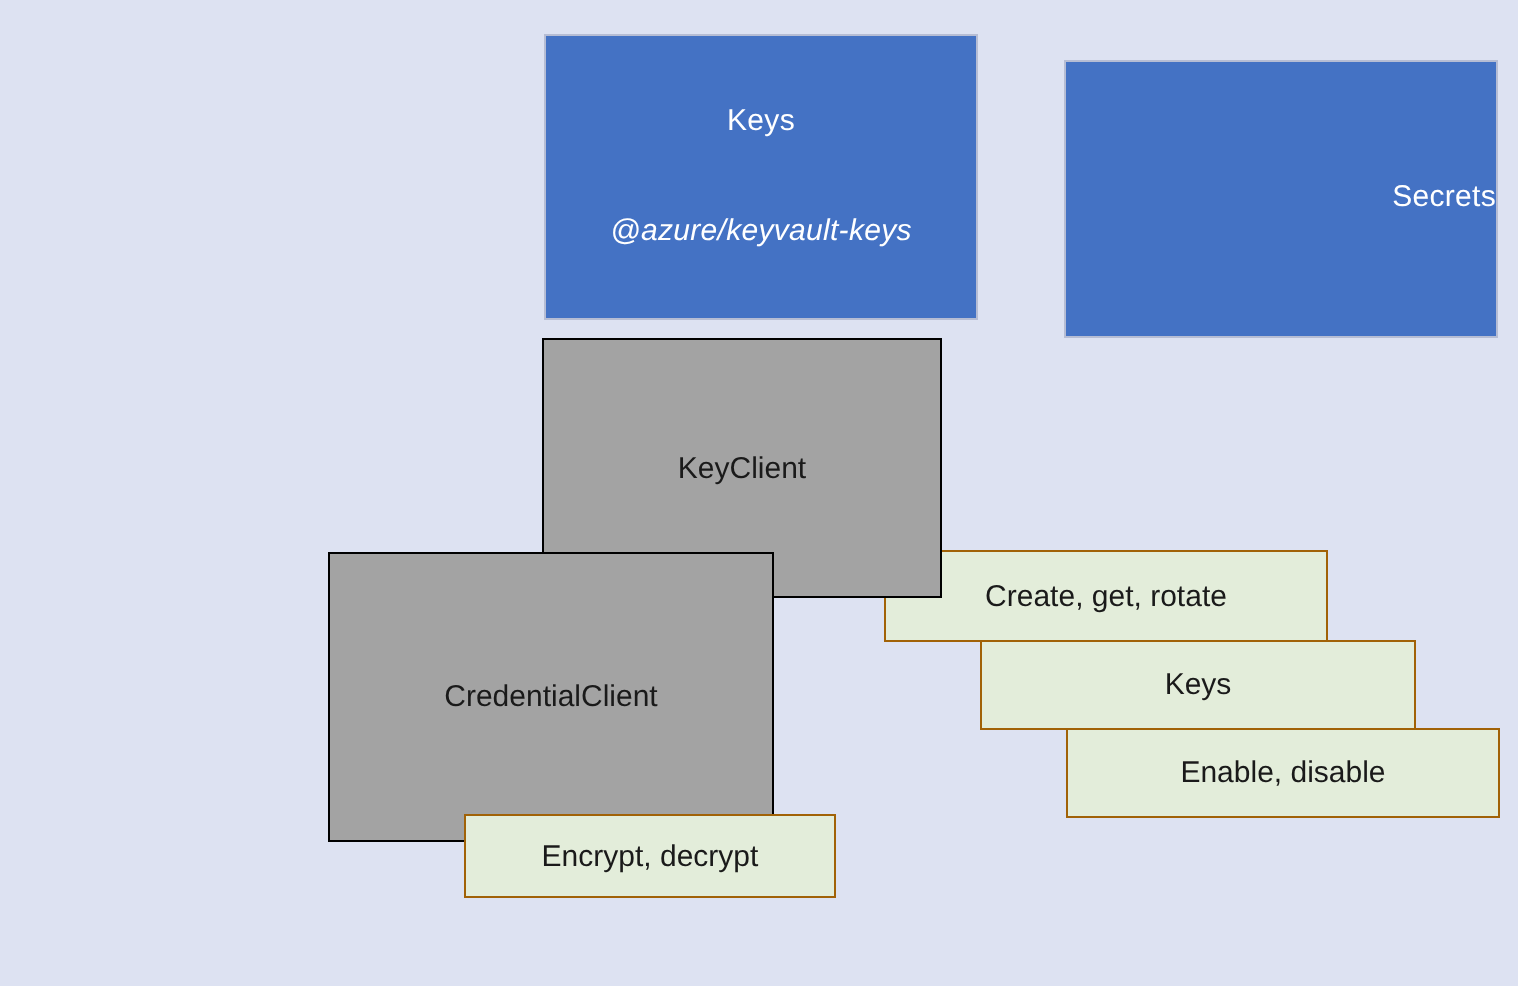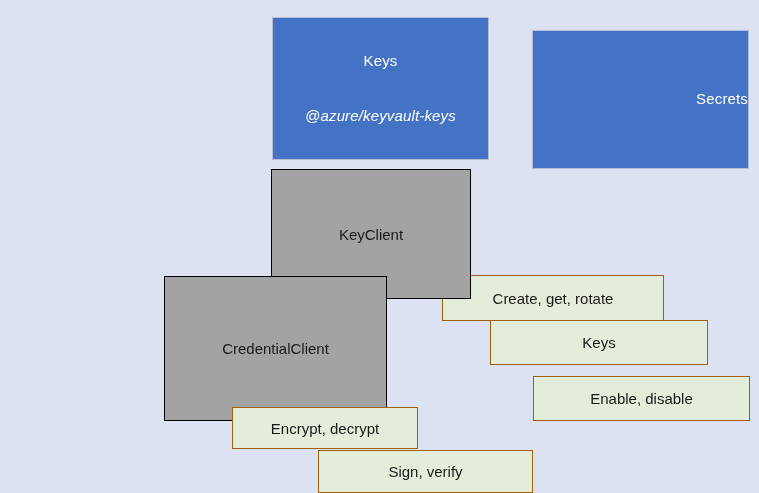--- a/index.html
+++ b/index.html
@@ -78,33 +78,30 @@
   </div>
 
   <div class="box box-green" style="left:442px; top:275px; width:222px; height:46px;">
     <span>Create, get, rotate</span>
   </div>
 
   <div class="box box-green" style="left:490px; top:320px; width:218px; height:45px;">
     <span>Keys</span>
   </div>
 
-  <div class="box box-green" style="left:533px; top:364px; width:217px; height:45px;margin-top:12px;">
+  <div class="box box-green" style="left:533px; top:364px; width:217px; height:45px;">
     <span>Enable, disable</span>
   </div>
 
   <div class="box box-yellow" style="left:271px; top:169px; width:200px; height:130px;">
     <span>KeyClient</span>
   </div>
 
   <div class="box box-yellow" style="left:164px; top:276px; width:223px; height:145px;justify-content:center;">
     <span>CredentialClient</span>
   </div>
 
   <div class="box box-green" style="left:232px; top:407px; width:186px; height:42px;">
     <span>Encrypt, decrypt</span>
   </div>
 
-  <div class="box box-green" style="left:318px; top:450px; width:215px; height:43px;">
-    <span>Sign, verify</span>
-  </div>
 
 </div>
 
 </body></html>

